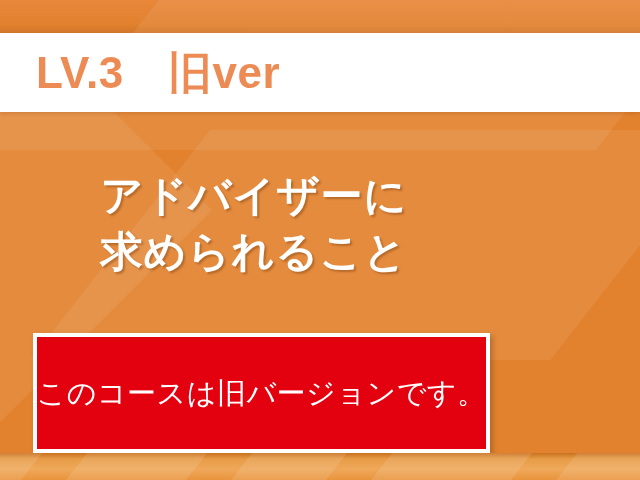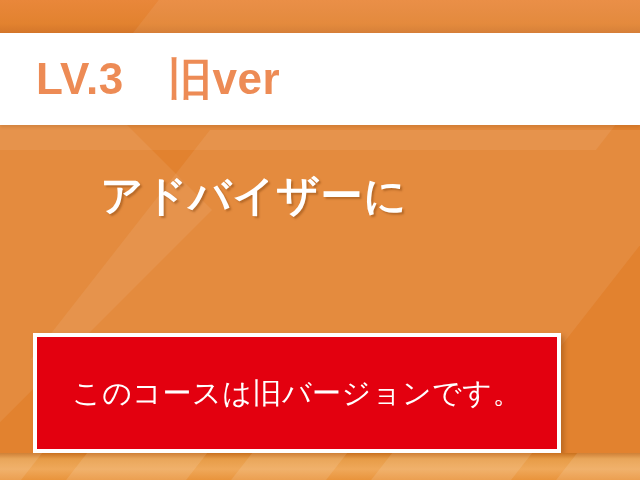--- a/index.html
+++ b/index.html
@@ -74,21 +74,21 @@
     transform: skewX(-38deg);
     transform-origin: top left;
   }
 
   
   #title-band {
     position: absolute;
     left: 0;
     top: 33px;
     width: 640px;
-    height: 92px;
+    height: 79px;
     background: #ffffff;
     box-shadow: 0 2px 3px rgba(120, 60, 10, 0.18);
     display: flex;
     align-items: center;
   }
   #title-text {
     margin-left: 36px;
     font-size: 44px;
     font-weight: bold;
     letter-spacing: 0.5px;
@@ -111,21 +111,21 @@
     letter-spacing: 1px;
     text-shadow: 2px 2px 2px rgba(125, 62, 12, 0.42);
   }
   #headline .hl-line { display: block; }
 
   
   #notice-box {
     position: absolute;
     left: 33px;
     top: 333px;
-    width: 528px;
+    width: 457px;
     height: 120px;
     box-sizing: border-box;
     background: #E3000F;
     border: 4px solid #ffffff;
     box-shadow: 3px 3px 5px rgba(110, 55, 10, 0.35);
     display: flex;
     flex-direction: column;
     align-items: center;
     justify-content: center;
   }
@@ -171,20 +171,21 @@
   <div id="top-strip">
     <div class="sheen"></div>
   </div>
 
   <div id="title-band">
     <div id="title-text">LV.3　旧ver</div>
   </div>
 
   <div id="headline">
     <span class="hl-line">アドバイザーに</span>
+    <span class="hl-line">求められること</span>
   </div>
 
   <div id="notice-box">
     <span class="nl">このコースは旧バージョンです。</span>
   </div>
 
   <div id="bottom-stripes">
     <div class="bs" style="left:-20px;  width:70px;"></div>
     <div class="bs" style="left:95px;   width:120px;"></div>
     <div class="bs" style="left:260px;  width:95px;"></div>

